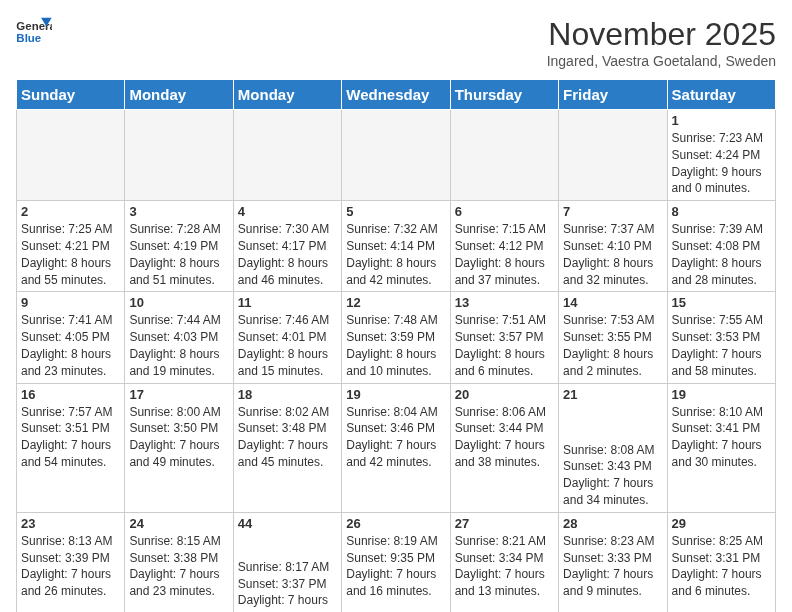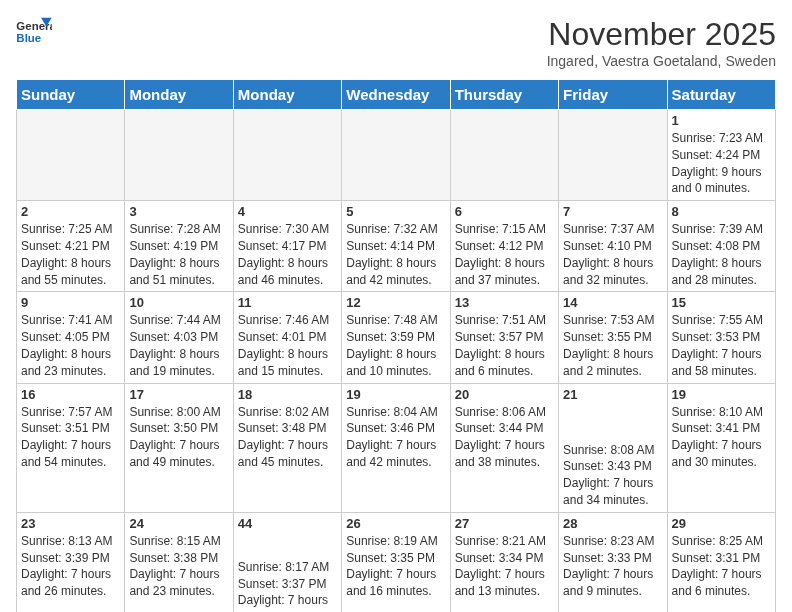--- a/index.html
+++ b/index.html
@@ -294,21 +294,21 @@
         <td>
           <div class="day-number">44</div>
           <div class="day-info" style="white-space: pre-line; margin-top: 28px;">Sunrise: 8:17 AM
 Sunset: 3:37 PM
 Daylight: 7 hours
 and 19 minutes.</div>
         </td>
         <td>
           <div class="day-number">26</div>
           <div class="day-info" style="white-space: pre-line;">Sunrise: 8:19 AM
-Sunset: 3:35 PM
+Sunset: 9:35 PM
 Daylight: 7 hours
 and 16 minutes.</div>
         </td>
         <td>
           <div class="day-number">27</div>
           <div class="day-info" style="white-space: pre-line;">Sunrise: 8:21 AM
 Sunset: 3:34 PM
 Daylight: 7 hours
 and 13 minutes.</div>
         </td>

